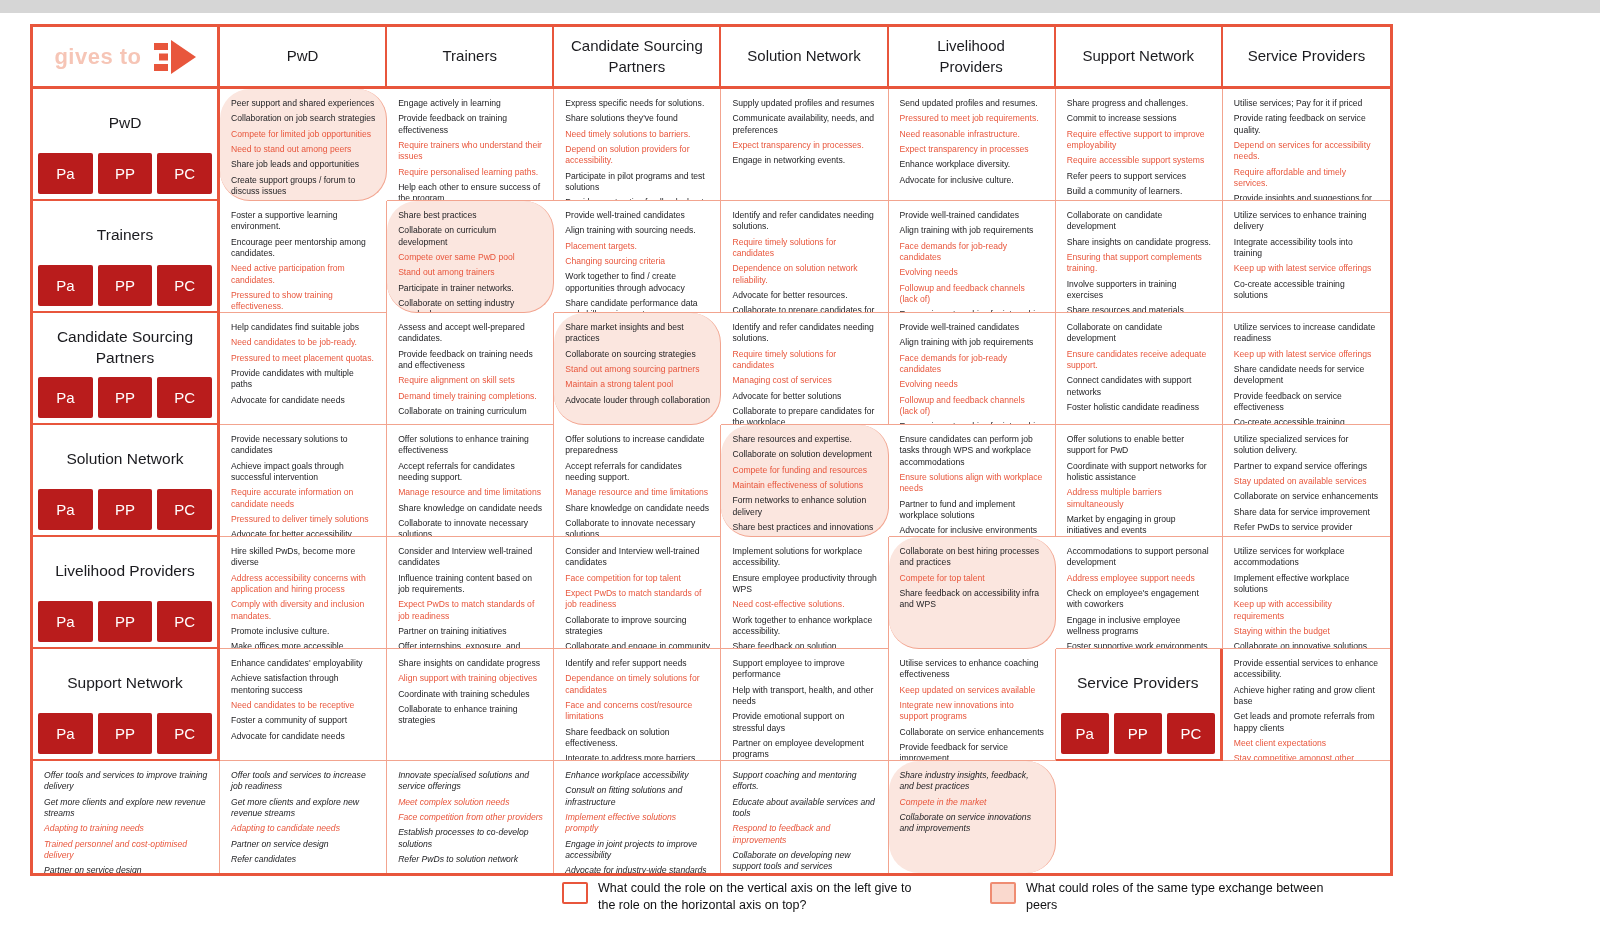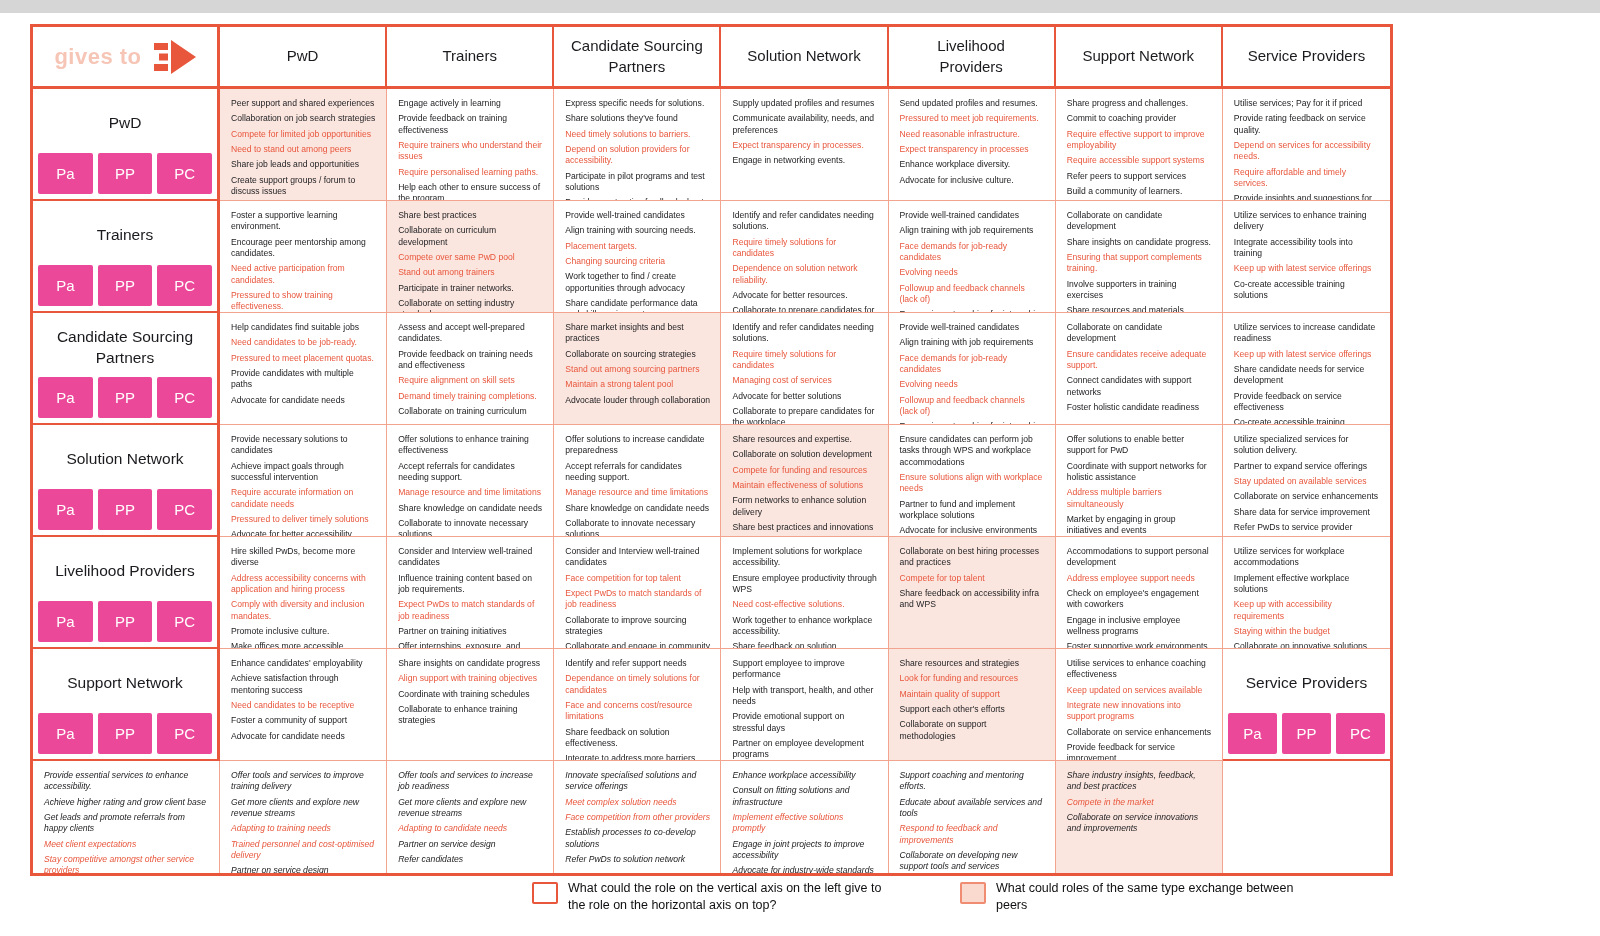--- a/index.html
+++ b/index.html
@@ -39,34 +39,34 @@
   .label-cell {
     border-right:3px solid #E8563C; border-bottom:2px solid #E8563C;
     display:flex; flex-direction:column; padding:5px; background:#fff;
   }
   .row-name {
     flex:1; display:flex; align-items:center; justify-content:center; text-align:center;
     font-size:15.5px; font-weight:500; color:#1b1b1f; padding:4px 8px; line-height:1.3;
   }
   .btn-row { display:flex; gap:5px; height:41px; flex:0 0 auto; }
   .pill-btn {
-    flex:1; background:#ec4899; color:#ffffff;
+    flex:1; background:#b91c1c; color:#ffffff;
     display:flex; align-items:center; justify-content:center;
     font-size:15px; border-radius:2px; cursor:pointer;
   }
 
   .cell {
     border-right:1px solid #F2A48F; border-bottom:1px solid #F2A48F;
     padding:9px 10px 6px 11px; overflow:hidden; background:#fff;
   }
-  .cell.diagonal { background:#FBE6DF; }
+  .cell.diagonal { background:#FBE6DF;border-radius:30px; }
   .item { font-size:8.6px; line-height:1.32; color:#232326; margin-bottom:4px; }
   .item.hl { color:#E8563C; }
 
-  .legend { position:absolute; left:532px; top:880px; display:flex; gap:62px; }
+  .legend { position:absolute; left:562px; top:880px; display:flex; gap:62px; }
   .legend-item { display:flex; gap:10px; align-items:flex-start; }
   .swatch { width:26px; height:22px; flex:0 0 auto; border-radius:2px; margin-top:2px; }
   .swatch.outline { background:#ffffff; border:2px solid #E8563C; }
   .swatch.filled  { background:#FAD9CE; border:2px solid #EF8C72; }
   .legend-text { font-size:12.5px; line-height:1.35; color:#101012; font-weight:500; max-width:330px; }
 </style>
 </head>
 <body>
 
 <div class="top-strip"></div>
@@ -131,21 +131,21 @@
     <div class="cell">
       <div class="item">Send updated profiles and resumes.</div>
       <div class="item hl">Pressured to meet job requirements.</div>
       <div class="item hl">Need reasonable infrastructure.</div>
       <div class="item hl">Expect transparency in processes</div>
       <div class="item">Enhance workplace diversity.</div>
       <div class="item">Advocate for inclusive culture.</div>
     </div>
     <div class="cell">
       <div class="item">Share progress and challenges.</div>
-      <div class="item">Commit to coaching provider</div>
+      <div class="item">Commit to increase sessions</div>
       <div class="item hl">Require effective support to improve employability</div>
       <div class="item hl">Require accessible support systems</div>
       <div class="item">Refer peers to support services</div>
       <div class="item">Build a community of learners.</div>
     </div>
     <div class="cell">
       <div class="item">Utilise services; Pay for it if priced</div>
       <div class="item">Provide rating feedback on service quality.</div>
       <div class="item hl">Depend on services for accessibility needs.</div>
       <div class="item hl">Require affordable and timely services.</div>
@@ -408,27 +408,20 @@
       <div class="item hl">Dependance on timely solutions for candidates</div>
       <div class="item hl">Face and concerns cost/resource limitations</div>
       <div class="item">Share feedback on solution effectiveness.</div>
       <div class="item">Integrate to address more barriers</div>
     </div>
     <div class="cell">
       <div class="item">Support employee to improve performance</div>
       <div class="item">Help with transport, health, and other needs</div>
       <div class="item">Provide emotional support on stressful days</div>
       <div class="item">Partner on employee development programs</div>
-    </div>
-    <div class="cell diagonal">
-      <div class="item">Share resources and strategies</div>
-      <div class="item hl">Look for funding and resources</div>
-      <div class="item hl">Maintain quality of support</div>
-      <div class="item">Support each other's efforts</div>
-      <div class="item">Collaborate on support methodologies</div>
     </div>
     <div class="cell">
       <div class="item">Utilise services to enhance coaching effectiveness</div>
       <div class="item hl">Keep updated on services available</div>
       <div class="item hl">Integrate new innovations into support programs</div>
       <div class="item">Collaborate on service enhancements</div>
       <div class="item">Provide feedback for service improvement</div>
     </div>
     <div class="label-cell">
       <div class="row-name">Service Providers</div>

